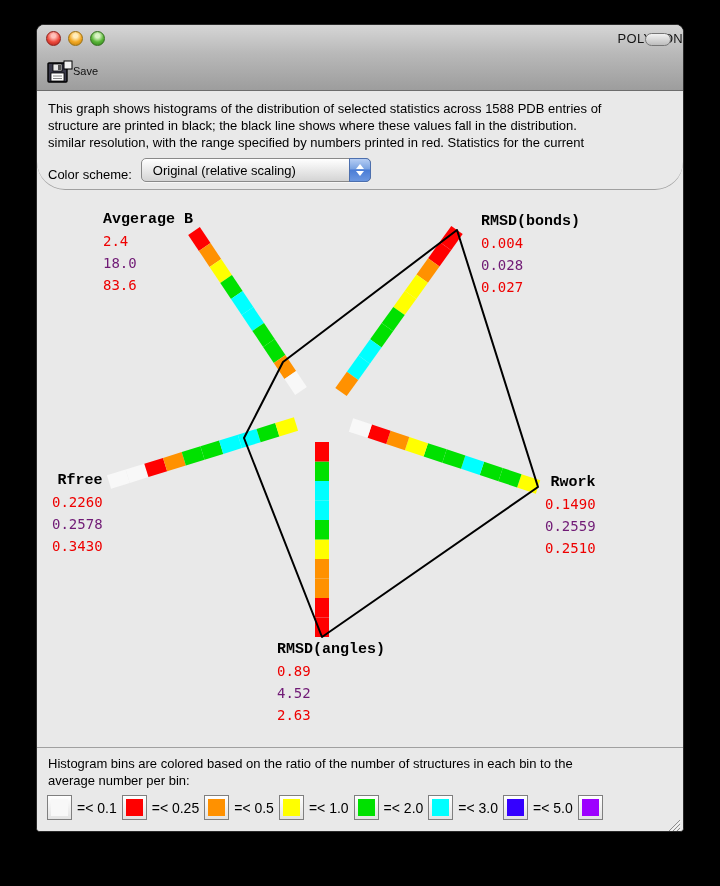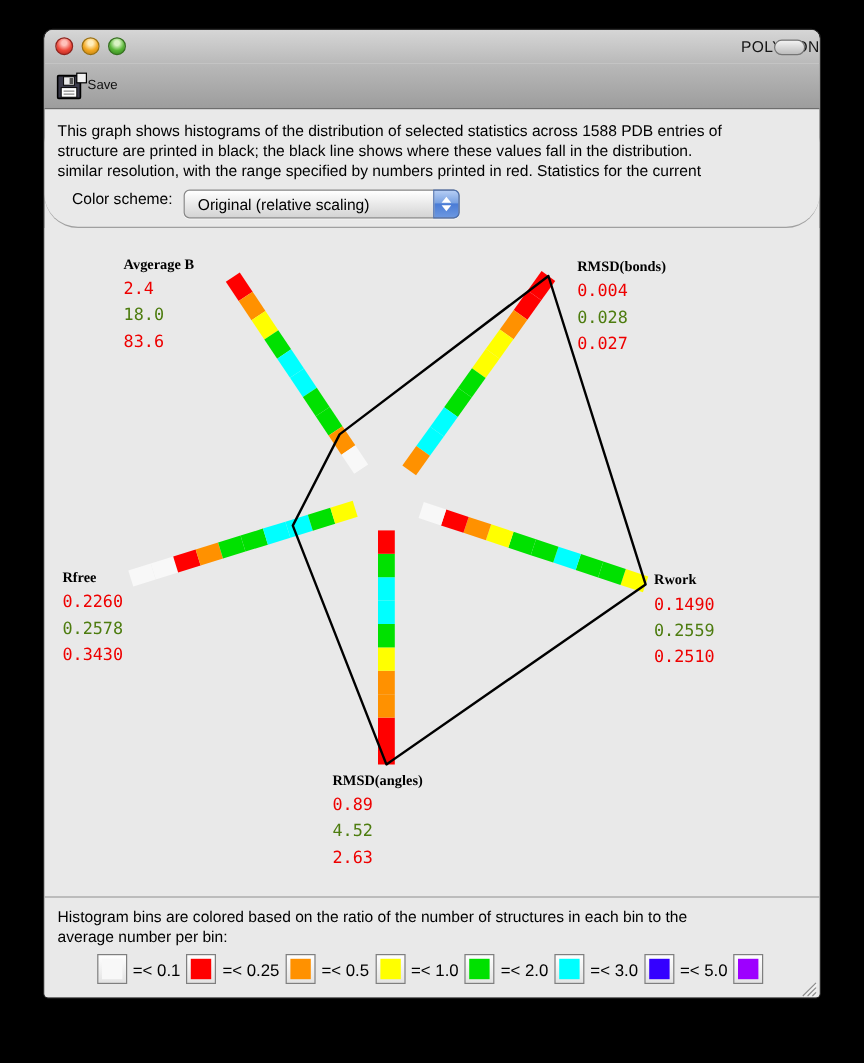--- a/index.html
+++ b/index.html
@@ -41,21 +41,21 @@
     display:flex;flex-direction:row;align-items:center;cursor:default;
   }
   .save-btn .icon-wrap{height:25px;margin-top:1px;}
   .save-btn .lbl{font-size:11px;color:#101010;line-height:11px;}
   
   .desc-panel{
     height:99px;background:#e9e9e9;border-bottom:1px solid #a0a0a0;
     box-sizing:border-box;padding:9px 8px 0 11px;border-radius:28px;
   }
   .desc-text div{font-size:13px;line-height:17px;color:#000;}
-  .scheme-row{margin-top:7px;display:flex;align-items:flex-start;margin-left:12px;}
+  .scheme-row{margin-top:7px;display:flex;align-items:flex-end;}
   .scheme-row .sr-label{font-size:13px;color:#000;margin-right:9px;}
   .popup{
     width:230px;height:24px;border:1px solid #898989;border-radius:5px;
     background:linear-gradient(#ffffff,#d4d4d4);position:relative;
     display:flex;align-items:center;box-sizing:border-box;padding-left:11px;
     box-shadow:0 1px 0 rgba(255,255,255,.6);
   }
   .popup .sel{font-size:13px;color:#000;}
   .popup .stepper{
     position:absolute;right:-1px;top:-1px;width:22px;height:24px;
@@ -64,35 +64,35 @@
     display:flex;flex-direction:column;align-items:center;justify-content:center;gap:2px;
   }
   .tri{width:0;height:0;border-left:4px solid transparent;border-right:4px solid transparent;}
   .tri.up{border-bottom:5px solid #fff;}
   .tri.down{border-top:5px solid #fff;}
   
   .chart-area{position:relative;height:557px;background:#e9e9e9;}
   #chart-svg{position:absolute;left:0;top:0;}
   .stat{position:absolute;}
   .stat .nm{
-    font-family:Liberation Serif, serif;font-weight:bold;font-size:12px;
-    color:#000;line-height:20px;white-space:nowrap;
+    font-family:Liberation Mono, monospace;font-weight:bold;font-size:15px;
+    color:#000;line-height:20px;white-space:nowrap;text-align:right;
   }
   .stat .vals div{
     font-family:"DejaVu Sans Mono",monospace;font-size:14px;line-height:22px;white-space:nowrap;
   }
   .v-red{color:#ee0000;}
-  .v-black{color:#4d7c0f;}
+  .v-black{color:#701a75;}
   
   .legend-panel{
     height:86px;background:#e9e9e9;border-top:1px solid #a0a0a0;
     box-sizing:border-box;padding:7px 8px 0 11px;position:relative;
   }
   .legend-note div{font-size:13px;line-height:17px;color:#000;}
-  .legend-row{display:flex;align-items:center;margin-top:6px;margin-left:-6px;justify-content:center;}
+  .legend-row{display:flex;align-items:center;margin-top:6px;margin-left:-6px;}
   .swatch{
     width:25px;height:25px;box-sizing:border-box;border:1px solid #7f7f7f;
     background:linear-gradient(#ffffff,#e3e3e3);
     display:flex;align-items:center;justify-content:center;flex:0 0 auto;
     margin:0 5px;
   }
   .swatch-inner{width:17px;height:17px;display:block;}
   .bin-label{font-size:14px;color:#000;white-space:nowrap;flex:0 0 auto;}
   .resize-grip{position:absolute;right:2px;bottom:2px;width:13px;height:13px;}
 </style>

